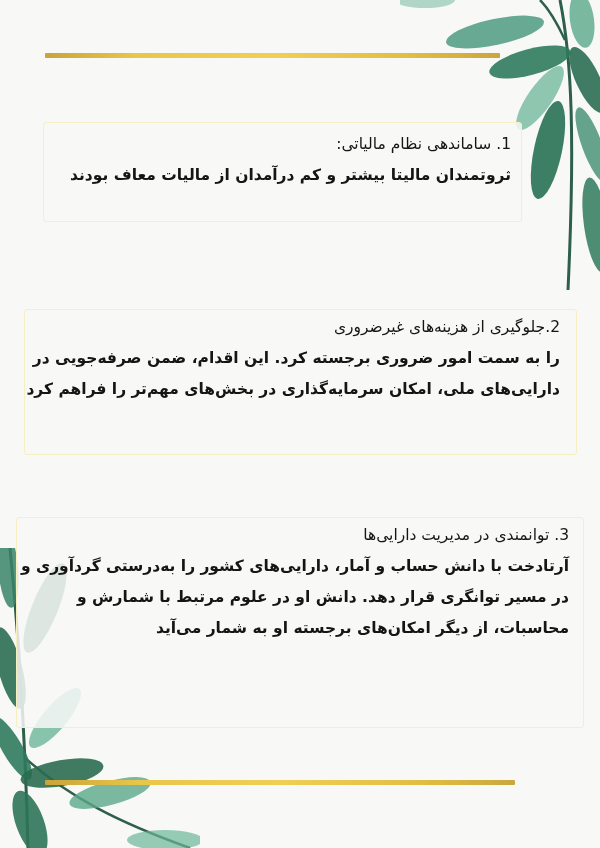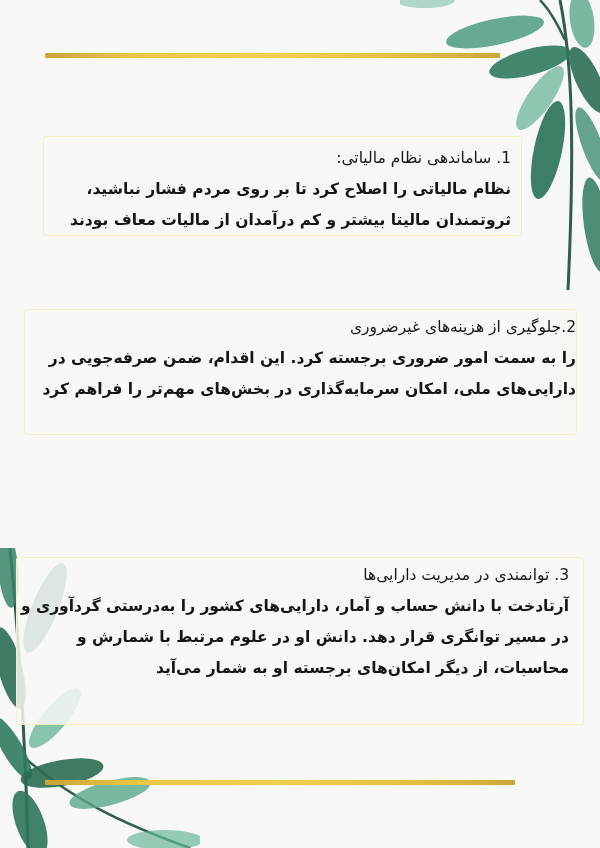--- a/index.html
+++ b/index.html
@@ -26,23 +26,23 @@
       border-radius: 3px;
       background: rgba(248,248,247,0.85);
       direction: rtl;
       color: #151515;
       font-weight: bold;
       font-size: 15.5px;
       line-height: 31px;
       text-align: right;
     }
     .card .line { display: block; white-space: nowrap; }
-    .card-1 { top: 136px; left: 43px; width: 479px; height: 100px; padding: 6px 10px 0 10px; }
-    .card-2 { top: 309px; left: 24px; width: 553px; height: 126px; padding: 2px 0 0 10px; }
-    .card-3 { top: 517px; left: 16px; width: 568px; height: 168px; padding: 2px 14px 4px 10px; margin-top: 40px; }
+    .card-1 { top: 122px; left: 43px; width: 479px; height: 100px; padding: 6px 10px 0 10px; }
+    .card-2 { top: 309px; left: 24px; width: 553px; height: 146px; padding: 2px 16px 0 10px; }
+    .card-3 { top: 517px; left: 16px; width: 568px; height: 211px; padding: 2px 14px 4px 10px; }
     .card .title { font-weight: normal; }
   </style>
 </head>
 <body>
 
 <div class="page">
 
   <svg class="leaves leaves-tr" viewBox="0 0 200 290">
     <path d="M160 0 C 172 60, 175 140, 168 290" stroke="#2e5f4a" stroke-width="3" fill="none"></path>
     <path d="M140 0 C 150 10, 158 25, 165 40" stroke="#2e5f4a" stroke-width="2.5" fill="none"></path>
@@ -69,21 +69,20 @@
     <ellipse cx="110" cy="245" rx="42" ry="12" transform="rotate(-15 110 245)" fill="#5aa88a" opacity="0.8"></ellipse>
     <ellipse cx="30" cy="275" rx="14" ry="34" transform="rotate(-20 30 275)" fill="#2c7458" opacity="0.9"></ellipse>
     <ellipse cx="165" cy="292" rx="38" ry="10" fill="#6bb697" opacity="0.7"></ellipse>
   </svg>
 
   <div class="gold-line gold-top"></div>
   <div class="gold-line gold-bottom"></div>
 
   <div class="card card-1">
     <span class="line title">1. ساماندهی نظام مالیاتی:</span>
-    <span class="line">نظام مالیاتی را اصلاح کرد تا بر روی مردم فشار نباشید،</span>
     <span class="line">ثروتمندان مالیتا بیشتر و کم درآمدان از مالیات معاف بودند</span>
   </div>
 
   <div class="card card-2">
     <span class="line title">2.جلوگیری از هزینه‌های غیرضروری</span>
     <span class="line">را به سمت امور ضروری برجسته کرد. این اقدام، ضمن صرفه‌جویی در</span>
     <span class="line">دارایی‌های ملی، امکان سرمایه‌گذاری در بخش‌های مهم‌تر را فراهم کرد</span>
   </div>
 
   <div class="card card-3">

